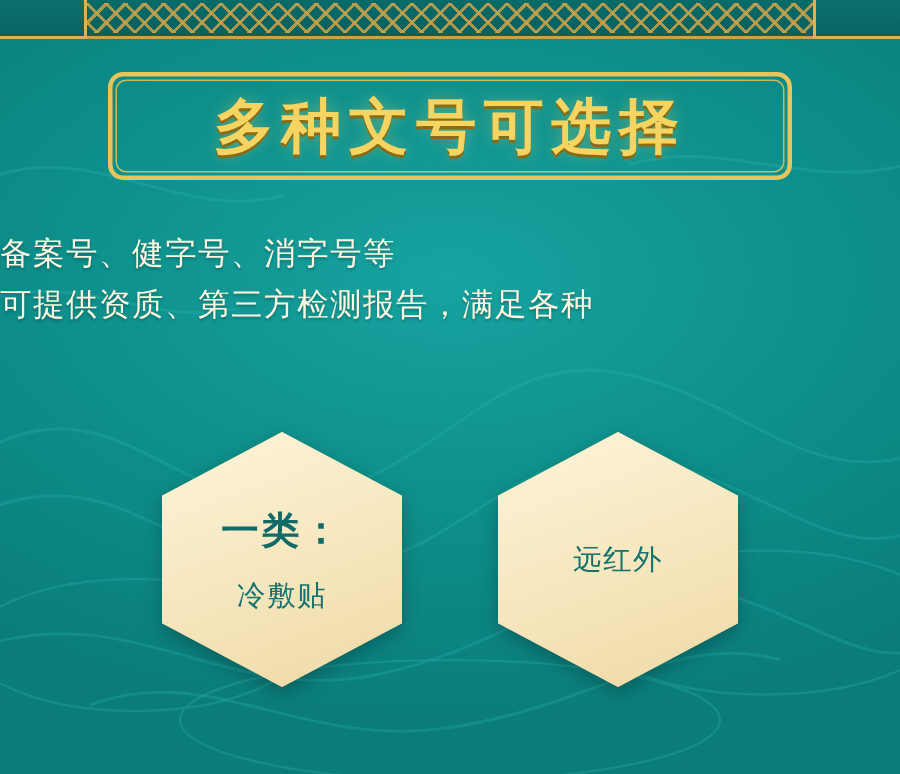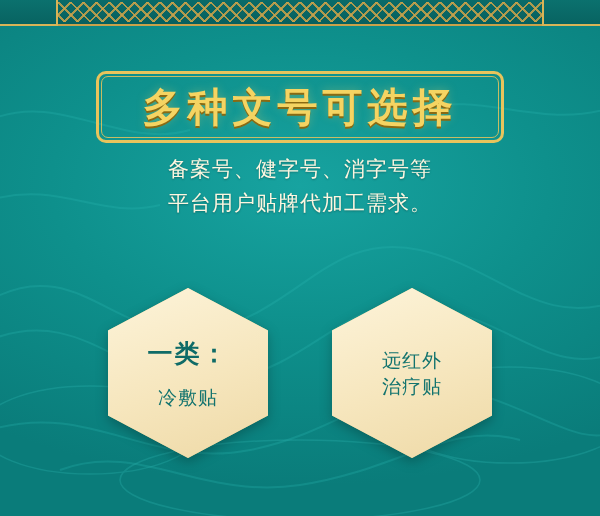--- a/index.html
+++ b/index.html
@@ -50,24 +50,24 @@
     height: 26px;
     background: linear-gradient(180deg, #0b716e, #086361);
     border-bottom: 2px solid #d8b457;
   }
   .corner.left { left: 0; border-right: 2px solid #d8b457; }
   .corner.right { right: 0; border-left: 2px solid #d8b457; }
 
   
   .title-wrap {
     position: absolute;
-    top: 71px;
+    top: 48px;
     left: 50%;
     transform: translateX(-50%);
-    width: 408px;
+    width: 456px;
     height: 72px;
   }
   .title-frame {
     position: absolute;
     inset: 0;
     border: 3px solid #e8c45c;
     border-radius: 10px;
   }
   .title-frame.inner {
     inset: 5px;
@@ -88,21 +88,20 @@
     color: #f5d462;
     text-shadow: 0 2px 0 #8a6a12, 0 0 10px rgba(245,212,98,.35);
   }
 
   
   .desc {
     position: absolute;
     top: 152px;
     left: 0;
     width: 600px;
-    text-align: center;
     font-family: "DejaVu Serif", "Liberation Serif", serif;
     color: #fdf6e0;
     font-size: 21px;
     line-height: 34px;
     letter-spacing: 1px;
     text-shadow: 0 1px 2px rgba(0,0,0,.28);
   }
   .desc .line { display: block; white-space: nowrap; }
 
   
@@ -187,37 +186,36 @@
   </div>
 
   <div class="title-wrap">
     <div class="title-frame"></div>
     <div class="title-frame inner"></div>
     <div class="title-text">多种文号可选择</div>
   </div>
 
   <div class="desc">
     <span class="line">备案号、健字号、消字号等</span>
-    <span class="line">平台用户贴牌代加工需求。</span>
+    <span class="line">可提供资质、第三方检测报告，满足各种</span>
   </div>
 
   <div class="hexes">
 
     <div class="hex">
       <div class="hex-border"></div>
       <div class="hex-shape"></div>
       <div class="hex-content">
         <div class="hex-title">一类：</div>
         <div class="hex-line">冷敷贴</div>
       </div>
     </div>
 
     <div class="hex">
       <div class="hex-border"></div>
       <div class="hex-shape"></div>
       <div class="hex-content">
         <div class="hex-line">远红外</div>
-        <div class="hex-line">治疗贴</div>
       </div>
     </div>
 
   </div>
 </div>
 
 </body></html>

